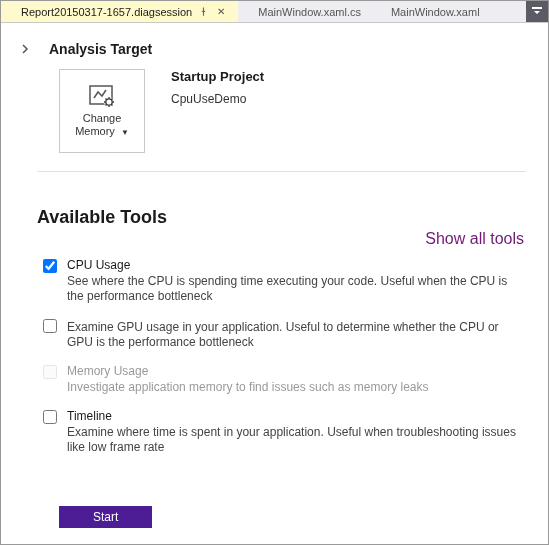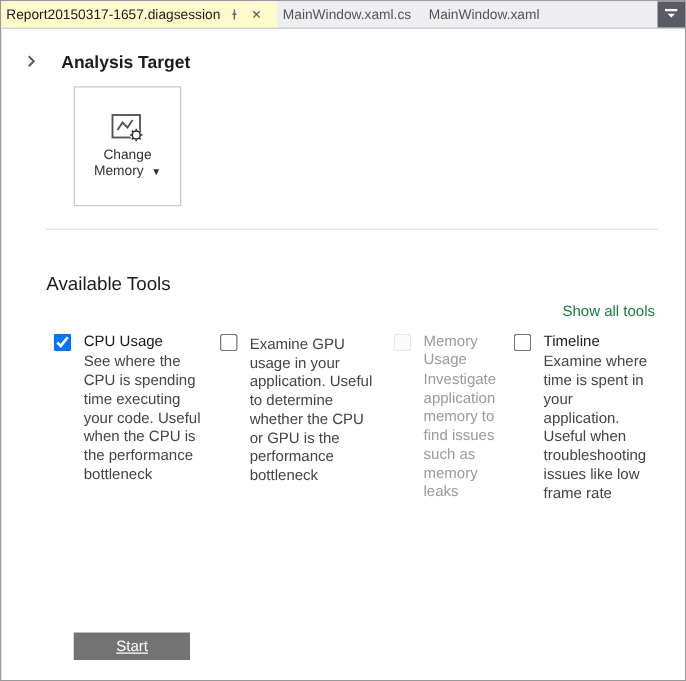--- a/index.html
+++ b/index.html
@@ -18,21 +18,21 @@
     display: flex;
     align-items: stretch;
     background: #eeeef2;
     border-bottom: 1px solid #c8c8c8;
     height: 22px;
     font-size: 11px;
   }
   .tab {
     display: flex;
     align-items: center;
-    padding: 0 10px 0 4px;
+    padding: 0 10px 0 20px;
     color: #555;
     cursor: pointer;
     position: relative;
     gap: 4px;
   }
   .tab.active {
     background: #fffacc;
     color: #1b1b1b;
   }
   .tab-pin, .tab-close {
@@ -79,21 +79,21 @@
   }
   .target-row {
     display: flex;
     gap: 26px;
     align-items: flex-start;
     margin-left: 38px;
   }
   .change-target {
     border: 1px solid #c8c8c8;
     width: 86px;
-    height: 96px;
+    height: 84px;
     display: flex;
     flex-direction: column;
     align-items: center;
     justify-content: center;
     gap: 4px;
     cursor: pointer;
     font-size: 11px;
     color: #333;
   }
   .change-target .ctlabel { line-height: 13px; text-align: center; }
@@ -108,34 +108,34 @@
     border-top: 1px solid #e0e0e0;
     margin: 18px 0 14px 16px;
   }
   .tools-head {
     display: flex;
     align-items: center;
     margin-left: 16px;
     margin-right: 2px;
   }
   .tools-head h3 {
-    font-size: 15px;
-    font-weight: 400;
+    font-size: 18px;
+    font-weight: 700;
   }
   .showall {
     margin-left: auto;
-    color: #15803d;
-    font-size: 12px;
+    color: #701a75;
+    font-size: 16px;
     cursor: pointer;
     margin-top: 44px;
   }
   .tool-list {
     margin: 10px 4px 0 22px;
     display: flex;
-    flex-direction: row;
+    flex-direction: column;
     gap: 14px;
   }
   .tool {
     display: flex;
     gap: 10px;
     align-items: flex-start;
   }
   .tool input[type=checkbox] {
     width: 14px; height: 14px;
     margin-top: 1px;
@@ -157,27 +157,26 @@
     margin-top: 2px;
   }
   .tool.disabled .tool-title,
   .tool.disabled .tool-desc { color: #9a9a9a; }
   .tool.disabled input { opacity: .55; }
   .footer {
     margin-top: auto;
     padding: 6px 0 4px 38px;
   }
   .start-btn {
-    background: #737373;
+    background: #4c1d95;
     color: #fff;
     border: none;
     font-size: 12px;
     padding: 4px 34px;
     cursor: pointer;
-    text-decoration: underline;
   }
   .gear svg, .doc-icon svg { display: block; }
 </style>
 </head>
 <body>
 
 <div class="tabstrip">
   <div class="tab active">
     <span>Report20150317-1657.diagsession</span>
     <span class="tab-pin">
@@ -230,20 +229,24 @@
               <line x1="18.5" y1="20.5" x2="17.5" y2="21.5"></line>
           </g>
         </svg>
       </span>
       <div class="ctlabel">
         <span>Change</span><br>
         <span>Memory</span>
         <span style="font-size:8px;padding-left:3px;">▼</span>
       </div>
     </div>
+    <div class="target-info">
+      <h3>Startup Project</h3>
+      <div class="proj">CpuUseDemo</div>
+    </div>
   </div>
 
   <hr class="div">
 
   <div class="tools-head">
     <h3>Available Tools</h3>
     <a class="showall">Show all tools</a>
   </div>
 
   <div class="tool-list">

